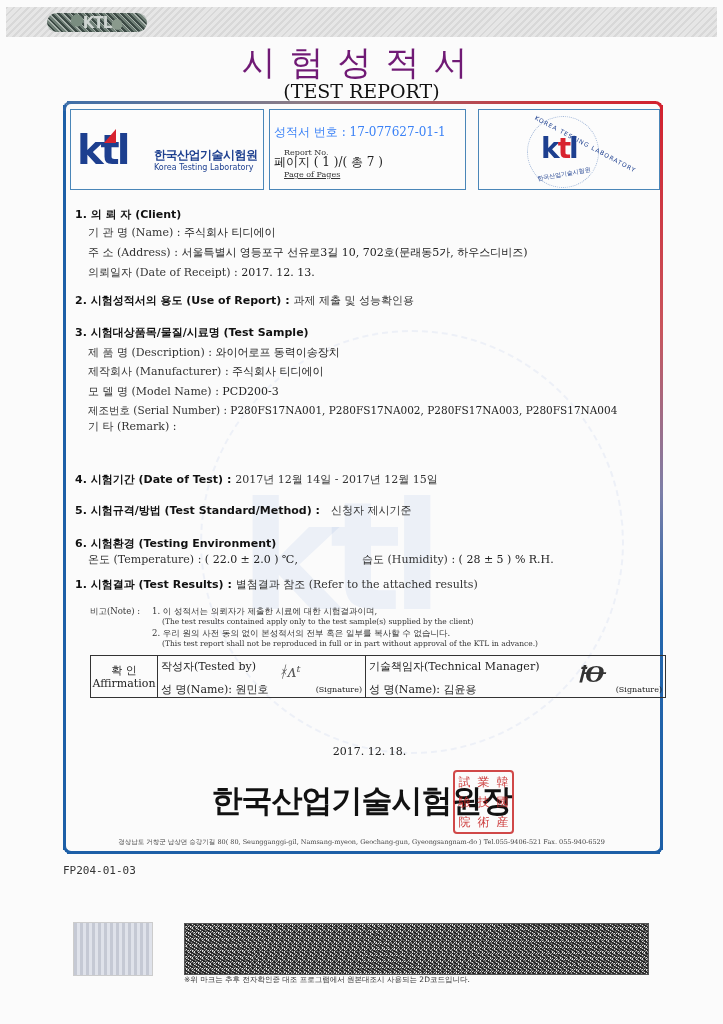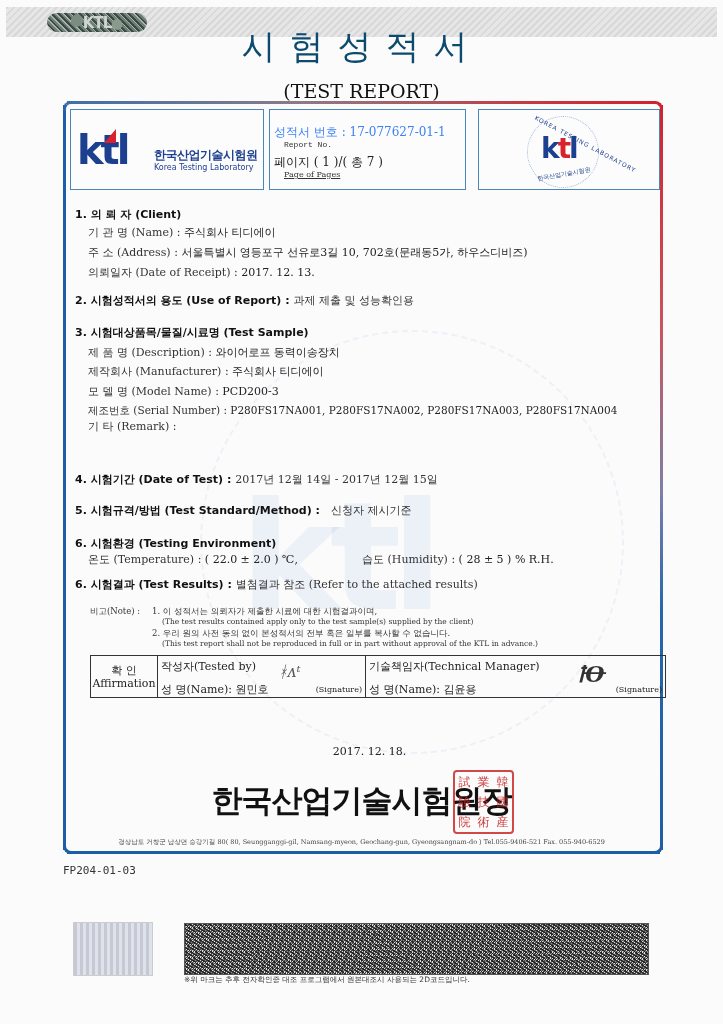--- a/index.html
+++ b/index.html
@@ -17,22 +17,22 @@
     position: absolute; left: 47px; top: 13px; width: 100px; height: 19px;
     border-radius: 10px;
     background: radial-gradient(circle at 30% 40%, #7a8d80 0 8%, transparent 9%),
                 radial-gradient(circle at 70% 60%, #8a9a8d 0 7%, transparent 8%),
                 repeating-linear-gradient(45deg, #3c4a45 0 2px, #6f7f76 2px 4px, #a9b3ad 4px 5px);
     display: flex; align-items: center; justify-content: center;
     font-family: "DejaVu Sans", sans-serif; font-weight: bold; font-size: 15px; color: #cfd5d2;
     letter-spacing: -1px;
   }
   .title-ko {
-    position: absolute; left: 0; width: 723px; top: 24px; text-align: center;
-    font-family: "DejaVu Sans", sans-serif; font-size: 34px; letter-spacing: 14px; color: #0c4a6e;
+    position: absolute; left: 0; width: 723px; top: 40px; text-align: center;
+    font-family: "DejaVu Sans", sans-serif; font-size: 34px; letter-spacing: 14px; color: #701a75;
     font-weight: normal;
   }
   .title-en {
     position: absolute; left: 0; width: 723px; top: 80px; text-align: center;
     font-size: 19px; color: #111;
   }
   .b-top { position: absolute; left: 67px; top: 101px; width: 589px; height: 3px;
     background: linear-gradient(90deg, #3f6fa8 0%, #8b7c86 40%, #c7373e 80%, #d2222f 100%); }
   .b-left { position: absolute; left: 63px; top: 105px; width: 3px; height: 745px; background: #1d5fa7; }
   .b-right { position: absolute; left: 660px; top: 105px; width: 3px; height: 745px;
@@ -47,21 +47,21 @@
   .hb1 { left: 70px; width: 194px; }
   .hb2 { left: 269px; width: 197px; }
   .hb3 { left: 478px; width: 182px; }
   .ktl-logo { position: absolute; left: 6px; top: 20px; font-family: "DejaVu Sans", sans-serif; font-weight: bold; font-size: 40px; color: #1d3f8f; letter-spacing: -3px; line-height: 40px; }
   .ktl-logo .t { color: #1d3f8f; position: relative; }
   .ktl-logo .t::before { content: ""; position: absolute; left: 3px; top: 2px; width: 0; height: 0;
     border-left: 12px solid transparent; border-bottom: 14px solid #d8232f; }
   .ktl-ko { position: absolute; left: 83px; top: 37px; font-family: "DejaVu Sans", sans-serif; font-weight: bold; font-size: 12px; color: #1d3f8f; letter-spacing: -0.5px; }
   .ktl-en { position: absolute; left: 83px; top: 53px; font-family: "DejaVu Sans", sans-serif; font-size: 8px; color: #1d3f8f; }
   .rep-no { position: absolute; left: 4px; top: 14px; font-size: 12px; color: #3b82f6; }
-  .rep-no-sub { position: absolute; left: 14px; top: 30px; font-size: 8px; color: #333; font-family: Liberation Mono, monospace; }
+  .rep-no-sub { position: absolute; left: 14px; top: 38px; font-size: 8px; color: #333; }
   .page-no { position: absolute; left: 4px; top: 44px; font-size: 12px; color: #222; }
   .page-no-sub { position: absolute; left: 14px; top: 60px; font-size: 8px; color: #333; text-decoration: underline; }
   .seal-circle { position: absolute; left: 48px; top: 6px; width: 70px; height: 70px; border-radius: 50%; border: 1px dotted #9cb3d6; }
   .seal-text-top { position: absolute; left: 58px; top: 4px; font-family: "DejaVu Sans", sans-serif; font-size: 6px; color: #1d3f8f; letter-spacing: 1px; transform: rotate(28deg); transform-origin: left top; }
   .seal-logo { position: absolute; left: 62px; top: 22px; font-family: "DejaVu Sans", sans-serif; font-weight: bold; font-size: 28px; color: #1d3f8f; letter-spacing: -2px; }
   .seal-ko { position: absolute; left: 58px; top: 60px; font-family: "DejaVu Sans", sans-serif; font-size: 6px; color: #1d3f8f; transform: rotate(-10deg); }
 
   .watermark { position: absolute; left: 200px; top: 330px; width: 420px; height: 420px; border-radius: 50%; border: 2px dashed rgba(80,120,200,0.08); }
   .wm-ktl { position: absolute; left: 240px; top: 470px; font-family: "DejaVu Sans", sans-serif; font-weight: bold; font-size: 150px; color: rgba(60,110,200,0.08); letter-spacing: -10px; }
 
@@ -152,21 +152,21 @@
 <div class="line" style="top:419px"><span>기      타 (Remark) : </span><span class="v"></span></div>
 
 <div class="sec" style="top:472px"><b>4. 시험기간 (Date of Test) : </b> <span style="font-size:11px;color:#333">2017년 12월 14일 - 2017년 12월 15일</span></div>
 
 <div class="sec" style="top:503px"><b>5. 시험규격/방법 (Test Standard/Method) : </b> &nbsp;&nbsp;<span style="font-size:11px;color:#333">신청자 제시기준</span></div>
 
 <div class="sec" style="top:536px"><b>6. 시험환경 (Testing Environment)</b></div>
 <div class="line" style="top:552px"><span>온도 (Temperature) : </span><span class="v">( 22.0 ± 2.0 ) ℃,</span></div>
 <div class="line" style="top:552px;left:362px"><span>습도 (Humidity) : </span><span class="v">( 28 ± 5 ) % R.H.</span></div>
 
-<div class="sec" style="top:577px"><b>6. 시험결과 (Test Results) : </b> <span style="font-size:11px;color:#333">별첨결과 참조 (Refer to the attached results)</span></div>
+<div class="sec" style="top:577px"><b>1. 시험결과 (Test Results) : </b> <span style="font-size:11px;color:#333">별첨결과 참조 (Refer to the attached results)</span></div>
 
 <div class="note" style="left:90px;top:606px">비고(Note) : </div>
 <div class="note" style="left:152px;top:606px">1. 이 성적서는 의뢰자가 제출한 시료에 대한 시험결과이며,</div>
 <div class="note-en" style="left:162px;top:617px">(The test results contained apply only to the test sample(s) supplied by the client)</div>
 <div class="note" style="left:152px;top:628px">2. 우리 원의 사전 동의 없이 본성적서의 전부 혹은 일부를 복사할 수 없습니다.</div>
 <div class="note-en" style="left:162px;top:639px">(This test report shall not be reproduced in full or in part without approval of the KTL in advance.)</div>
 
 <table class="aff">
   <tbody>
       <tr>

